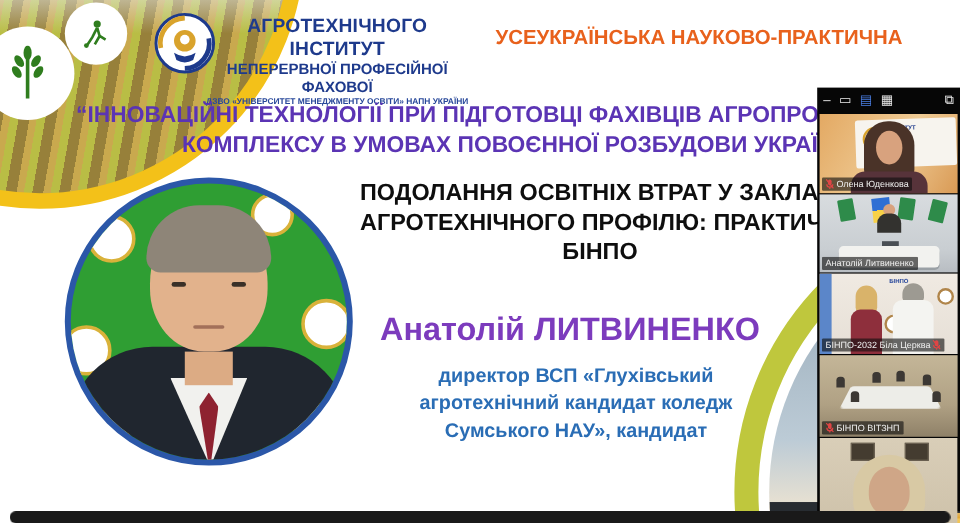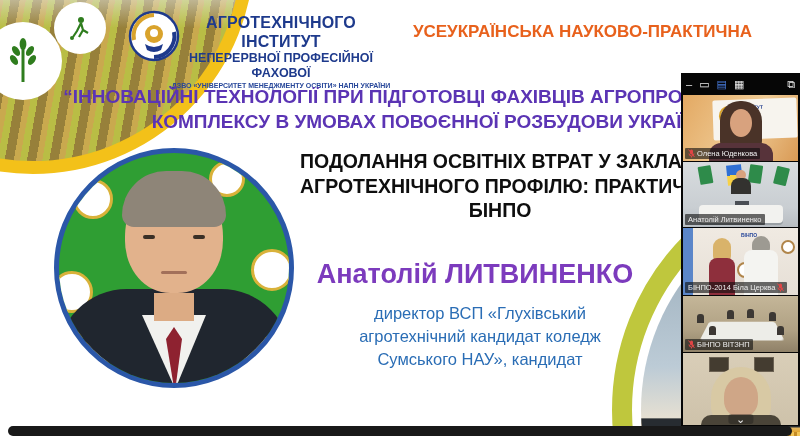--- a/index.html
+++ b/index.html
@@ -32,21 +32,21 @@
          font-size:19px;line-height:25px;}
   .theme div{white-space:nowrap;}
 
   
   .rtitle{left:300px;top:149px;width:400px;text-align:center;color:#0e0e0e;font-weight:800;
           font-size:19.5px;line-height:24.5px;}
   .rtitle div{white-space:nowrap;}
 
   .sname{left:275px;top:259px;width:400px;text-align:center;color:#7C3BBD;font-weight:800;
          font-size:27px;white-space:nowrap;}
-  .srole{left:320px;top:302px;width:320px;text-align:center;color:#2A6DB5;font-weight:normal;
+  .srole{left:320px;top:302px;width:320px;text-align:center;color:#2A6DB5;font-weight:bold;
          font-size:16.5px;line-height:23px;}
   .srole div{white-space:nowrap;}
 
   
   .photo{left:54px;top:148px;width:230px;height:230px;border-radius:50%;
          border:5px solid #2B57A8;overflow:hidden;background:#2F9E33;}
   .bk-logo{position:absolute;border-radius:50%;background:#fff;border:3px solid #D9B23A;}
   .ystripe{position:absolute;left:-18px;bottom:48px;width:90px;height:8px;background:#E7D53A;
            transform:rotate(-32deg);}
   .man-suit{position:absolute;left:50%;bottom:-34px;transform:translateX(-50%);
@@ -80,21 +80,21 @@
   
   .bbar{left:8px;top:426px;width:784px;height:10px;background:#191919;border-radius:5px;z-index:60;}
 
   
   .sidebar{left:681px;top:73px;width:119px;height:353px;background:#060606;z-index:40;}
   .vtb{display:flex;align-items:center;height:22px;padding:0 5px;gap:7px;color:#e8e8e8;}
   .vtb .ic{font-size:11px;line-height:11px;cursor:default;}
   .vtb .active{color:#4A7DE0;}
   .vtb .spacer{flex:1;}
   .tile{position:relative;margin:0 2px 1px 2px;overflow:hidden;background:#222;}
-  .t1{height:66px;} .t2{height:65px;} .t3{height:67px;} .t4{height:56px;} .t5{height:72px;}
+  .t1{height:66px;} .t2{height:65px;} .t3{height:67px;} .t4{height:68px;} .t5{height:72px;}
   .nlabel{position:absolute;left:2px;bottom:2px;display:flex;align-items:center;gap:2px;
           background:rgba(15,15,15,.62);color:#efefef;font-size:7.5px;line-height:9px;
           padding:1px 3px;border-radius:1px;white-space:nowrap;z-index:5;}
   .micsvg{display:block;}
 
   
   .t1{background:linear-gradient(120deg,#E3A963 0%,#EFCB95 55%,#D99A55 100%);}
   .t1 .panel{position:absolute;left:30px;top:4px;width:84px;height:40px;background:#f7f4ee;
              border-radius:2px;transform:rotate(-2deg);}
   .t1 .btxt{position:absolute;color:#1E3A8C;font-weight:bold;font-size:5px;line-height:6px;}
@@ -297,21 +297,21 @@
     <div class="tile t3">
       <div class="bluebar"></div>
       <div class="circ" style="left:54px;top:34px;width:12px;height:12px;"></div>
       <div class="circ" style="left:98px;top:12px;width:10px;height:10px;"></div>
       <div class="btxt" style="left:58px;top:4px;">БІНПО</div>
       <div class="whair"></div>
       <div class="wtop"></div>
       <div class="mhair"></div>
       <div class="mcoat"></div>
       <div class="nlabel">
-        <span>БІНПО-2014 Біла Церква</span>
+        <span>БІНПО-2032 Біла Церква</span>
         <svg class="micsvg" width="7" height="9" viewBox="0 0 7 9">
           <rect x="2" y="0.5" width="3" height="5" rx="1.5" fill="#E04545"></rect>
           <path d="M1 4.5 a2.5 2.5 0 0 0 5 0 M3.5 7 v1.5" stroke="#E04545" stroke-width="1" fill="none"></path>
           <line x1="0.5" y1="0.5" x2="6.5" y2="8" stroke="#E04545" stroke-width="1"></line>
         </svg>
       </div>
     </div>
 
     <div class="tile t4">
       <div class="table"></div>

